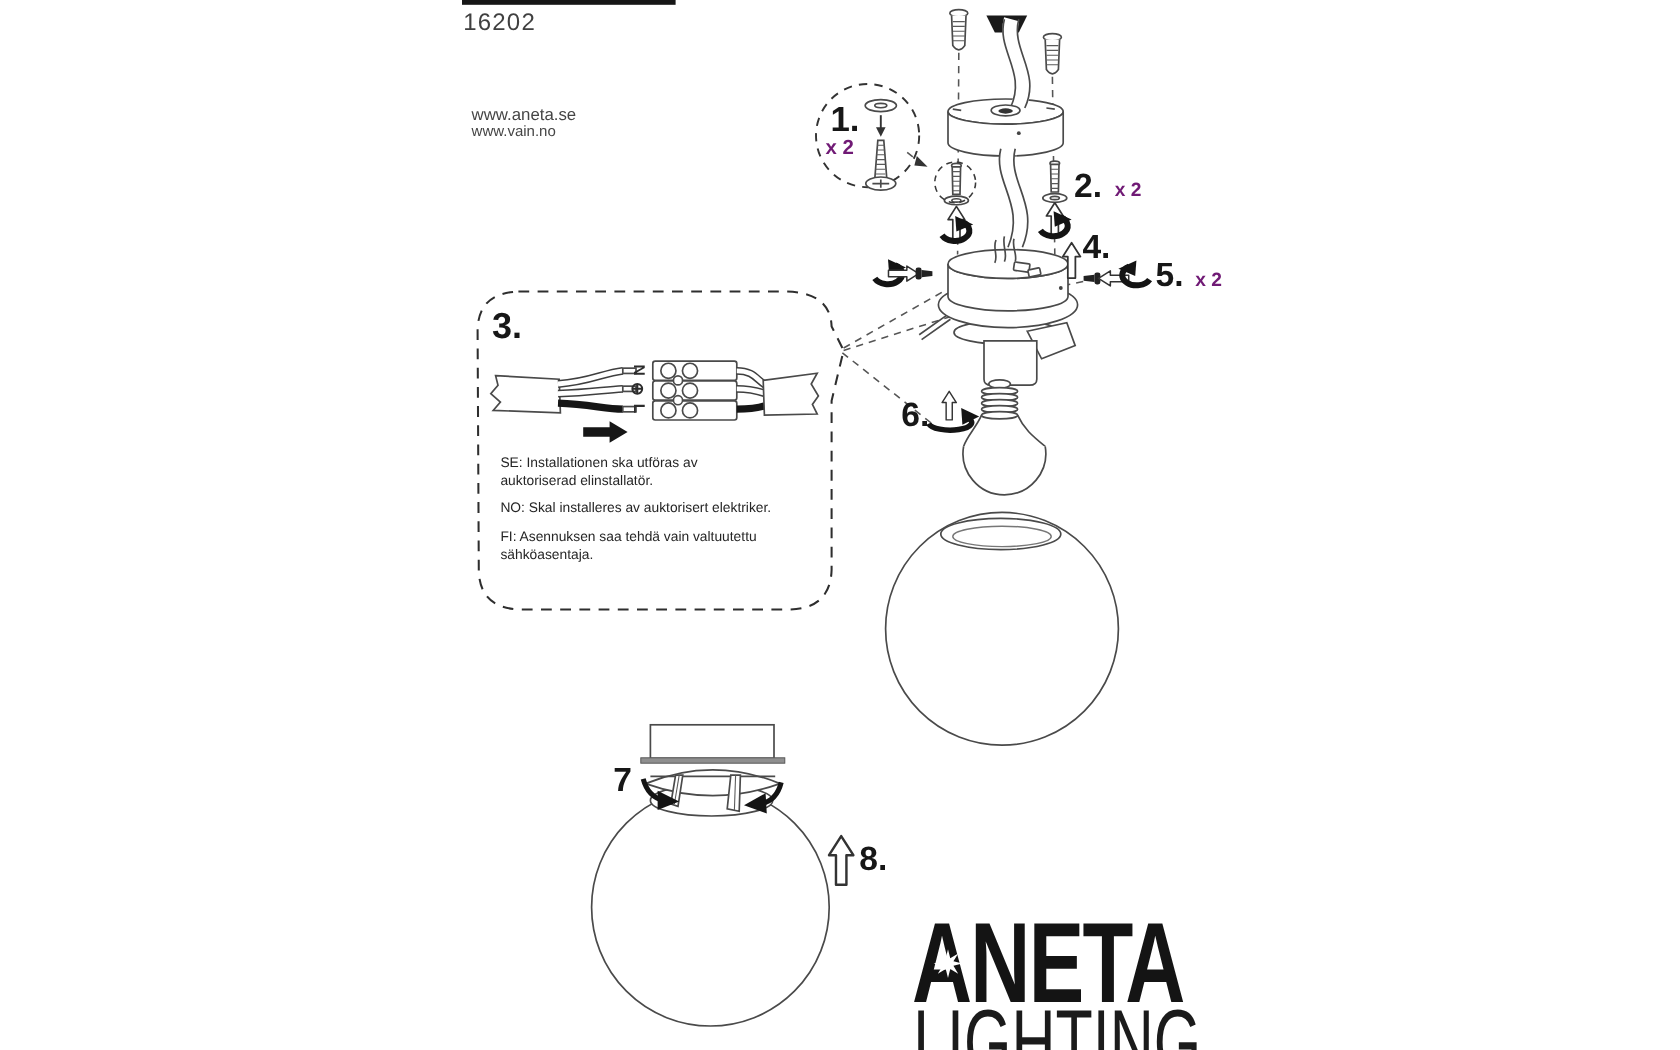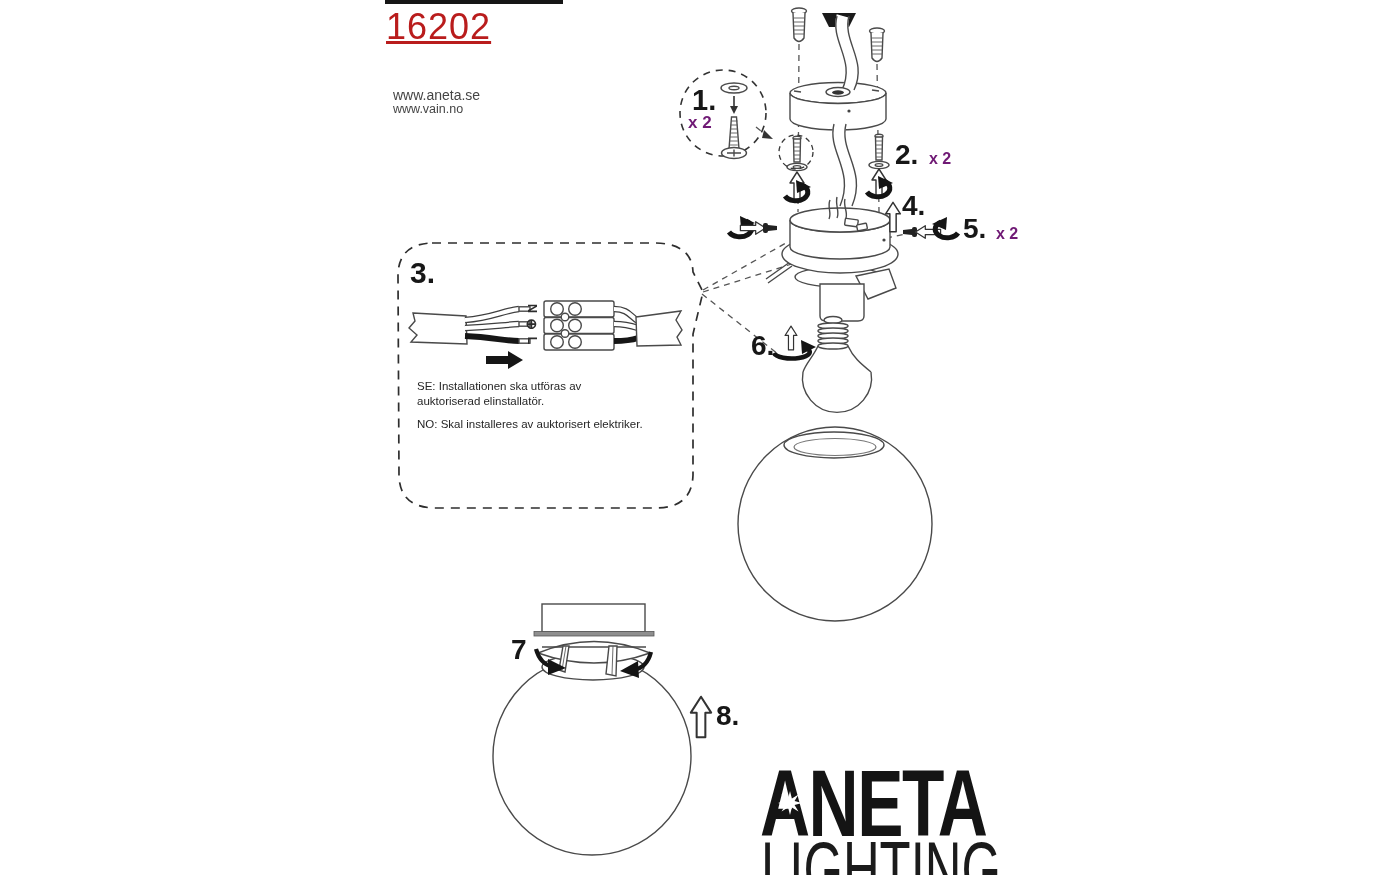--- a/index.html
+++ b/index.html
@@ -2,21 +2,21 @@
 <html><head>
 <meta charset="utf-8">
 <style>
   html,body{margin:0;padding:0;background:#e8e8e8;}
   .page{position:relative;width:1400px;height:875px;background:#ffffff;overflow:hidden;
         font-family:"Liberation Sans", sans-serif;color:#222;}
   .abs{position:absolute;line-height:1;white-space:nowrap;}
   #art{position:absolute;left:0;top:0;z-index:1;}
   .txt{z-index:2;}
   #topbar{position:absolute;left:385px;top:0;width:178px;height:4px;background:#161616;z-index:2;}
-  #model{left:386px;top:9px;font-size:36px;color:#b91c1c;letter-spacing:1px;text-decoration:underline;}
+  #model{left:386px;top:9px;font-size:20px;color:#404040;letter-spacing:1px;}
   #site-se{left:393px;top:88px;font-size:14px;color:#454545;}
   #site-no{left:393px;top:103px;font-size:12.5px;color:#454545;}
   .stepnum{font-weight:700;color:#171717;font-size:28px;}
   .qty{font-weight:700;color:#701a75;font-size:16px;}
   #s1n{left:692px;top:86px;font-size:29px;}
   #s1q{left:688px;top:114px;font-size:17px;}
   #s2n{left:895px;top:141px;}
   #s2q{left:929px;top:151px;}
   #s3n{left:410px;top:258px;font-size:30px;}
   #s4n{left:902px;top:192px;}
@@ -272,20 +272,22 @@
   <div class="abs txt stepnum" id="s8n">8.</div>
 
   <span class="abs txt term" id="tN">N</span>
   <span class="abs txt term" id="tE">⊕</span>
   <span class="abs txt term" id="tL">L</span>
 
   <div id="notices">
     <p>SE: Installationen ska utföras av
 auktoriserad elinstallatör.</p>
     <p>NO: Skal installeres av auktorisert elektriker.</p>
+    <p>FI: Asennuksen saa tehdä vain valtuutettu
+sähköasentaja.</p>
   </div>
 
   <div class="abs" id="logo-brand">ANETA</div>
   <div class="abs" id="logo-sub">LIGHTING</div>
   <svg id="logo-star" width="26" height="26" viewBox="0 0 26 26">
     <polygon fill="#ffffff" points="25,13 17.54,14.88 21.49,21.49 14.88,17.54 13,25 11.12,17.54 4.51,21.49 8.46,14.88 1,13 8.46,11.12 4.51,4.51 11.12,8.46 13,1 14.88,8.46 21.49,4.51 17.54,11.12"></polygon>
   </svg>
 
 </div>
 

